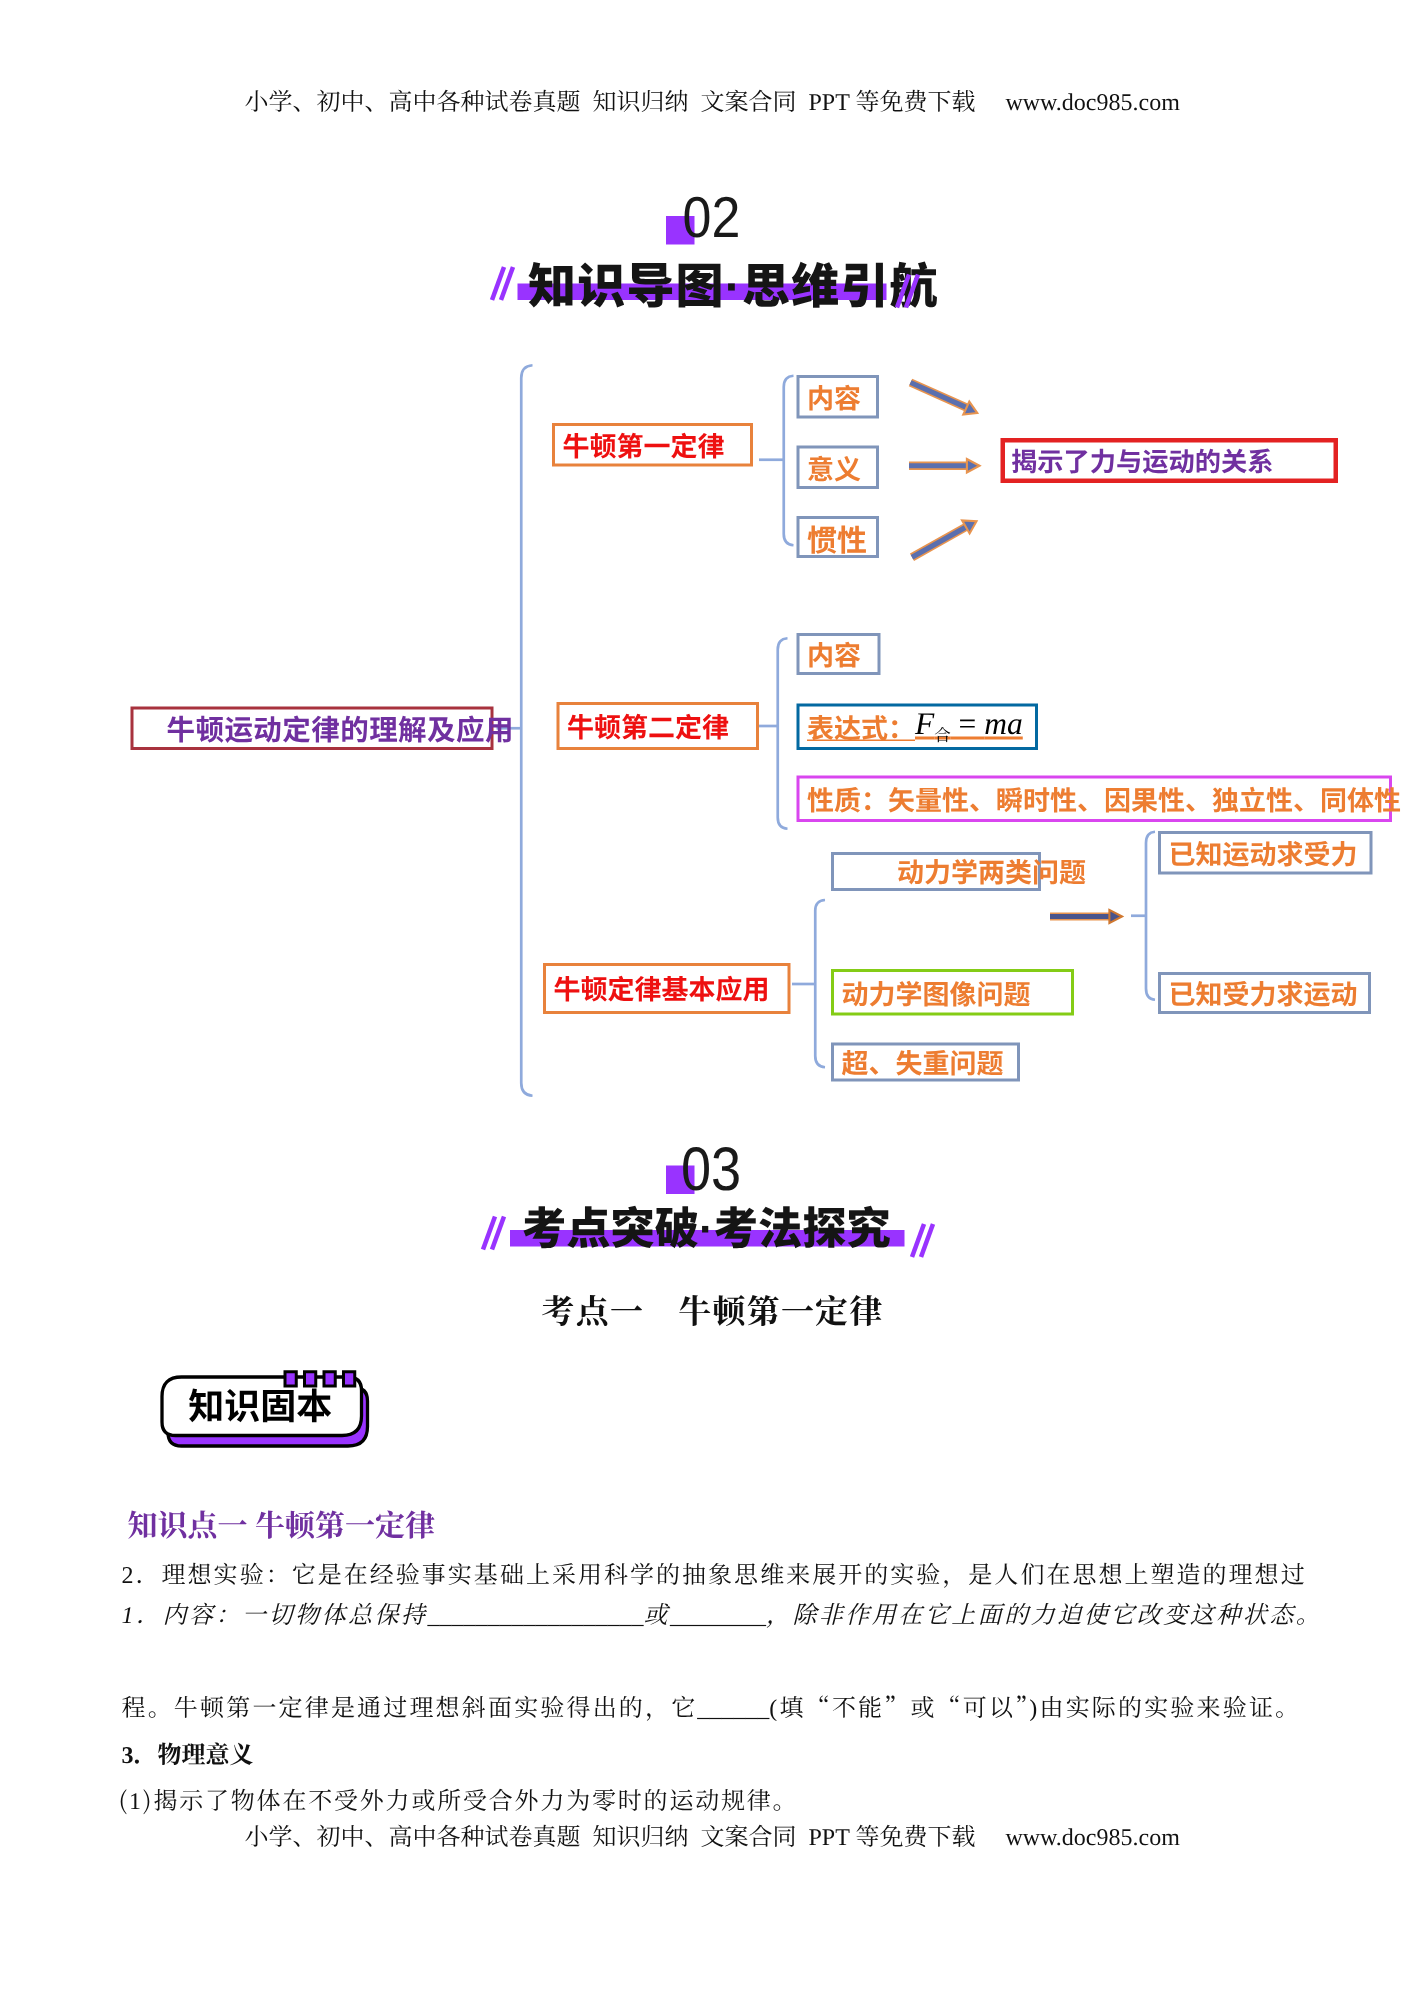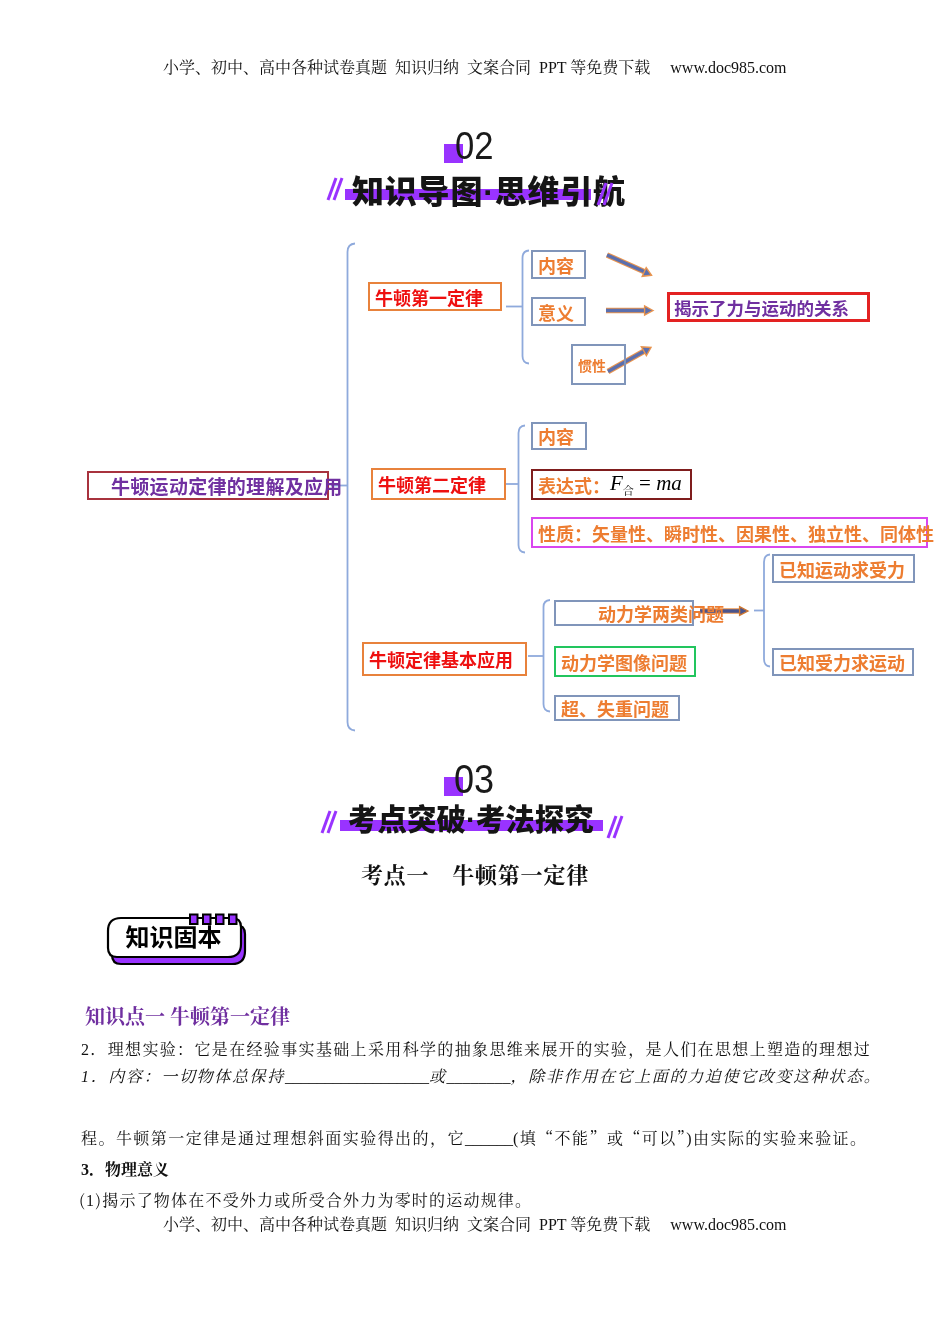--- a/index.html
+++ b/index.html
@@ -74,30 +74,30 @@
     </g>  
     </svg>
 
   <div class="mapbox purple" style="left:87px;top:471px;width:242px;height:29px;border:2.5px solid #a8323e;font-size:19px;padding-left:22px;letter-spacing:0.3px;">牛顿运动定律的理解及应用</div>
   <div class="mapbox ored" style="left:368px;top:282px;width:134px;height:29px;border:2px solid #e8823c;font-size:18px;">牛顿第一定律</div>
   <div class="mapbox ored" style="left:371px;top:468px;width:135px;height:32px;border:2px solid #e8823c;font-size:18px;">牛顿第二定律</div>
   <div class="mapbox ored" style="left:362px;top:642px;width:165px;height:34px;border:2px solid #e8823c;font-size:18px;">牛顿定律基本应用</div>
 
   <div class="mapbox org" style="left:531px;top:250px;width:55px;height:29px;border:2px solid #8095ba;font-size:18px;">内容</div>
   <div class="mapbox org" style="left:531px;top:297px;width:55px;height:29px;border:2px solid #8095ba;font-size:18px;">意义</div>
-  <div class="mapbox org" style="left:531px;top:344px;width:55px;height:41px;border:2px solid #8095ba;font-size:14px;margin-left:40px;">惯性</div>
+  <div class="mapbox org" style="left:531px;top:344px;width:55px;height:28px;border:2px solid #8095ba;font-size:20px;">惯性</div>
 
-  <div class="mapbox purple" style="left:667px;top:292px;width:203px;height:30px;border:3px solid #e32222;font-size:17.5px;padding-left:4px;">揭示了力与运动的关系</div>
+  <div class="mapbox purple" style="left:667px;top:292px;width:225px;height:30px;border:3px solid #e32222;font-size:17.5px;padding-left:4px;">揭示了力与运动的关系</div>
 
   <div class="mapbox org" style="left:531px;top:422px;width:56px;height:28px;border:2px solid #8095ba;font-size:18px;">内容</div>
-  <div class="mapbox org" style="left:531px;top:469px;width:161px;height:31px;border:2px solid #7f1d1d;font-size:18px;">表达式：<span style="color:#000;font-family:'Liberation Serif','Noto Serif CJK SC',serif;font-weight:normal;font-size:21px;"><i>F</i><sub style="font-size:11px;">合</sub> = <i>ma</i></span></div>
+  <div class="mapbox org" style="left:531px;top:469px;width:161px;height:31px;border:2px solid #0369a1;font-size:18px;text-decoration:underline;">表达式：<span style="color:#000;font-family:'Liberation Serif','Noto Serif CJK SC',serif;font-weight:normal;font-size:21px;"><i>F</i><sub style="font-size:11px;">合</sub> = <i>ma</i></span></div>
   <div class="mapbox org" style="left:531px;top:517px;width:397px;height:31px;border:2px solid #d946ef;font-size:18px;">性质：矢量性、瞬时性、因果性、独立性、同体性</div>
 
-  <div class="mapbox org" style="left:554px;top:600px;width:140px;height:26px;border:2px solid #8095ba;font-size:18px;padding-left:42px;">动力学两类问题</div>
-  <div class="mapbox org" style="left:554px;top:646px;width:142px;height:31px;border:2px solid #22c55e;font-size:18px;">动力学图像问题</div>
+  <div class="mapbox org" style="left:554px;top:568px;width:140px;height:26px;border:2px solid #8095ba;font-size:18px;padding-left:42px;">动力学两类问题</div>
+  <div class="mapbox org" style="left:554px;top:646px;width:162px;height:31px;border:2px solid #84cc16;font-size:18px;">动力学图像问题</div>
   <div class="mapbox org" style="left:554px;top:695px;width:126px;height:26px;border:2px solid #8095ba;font-size:18px;">超、失重问题</div>
   <div class="mapbox org" style="left:772px;top:554px;width:143px;height:29px;border:2px solid #8095ba;font-size:18px;">已知运动求受力</div>
   <div class="mapbox org" style="left:772px;top:648px;width:142px;height:28px;border:2px solid #8095ba;font-size:18px;">已知受力求运动</div>
 
   <div class="abs" style="left:444px;top:777px;width:19px;height:19px;background:#9933ff;"></div>
   <div class="abs sans" style="left:454px;top:755.5px;font-size:41px;color:#1a1a1a;transform:scaleX(0.88);transform-origin:left;">03</div>
   <div class="abs" style="left:340px;top:820px;width:263px;height:11px;background:#9933ff;"></div>
   <div class="ribbon-title" id="t03" style="left:348px;top:796px;font-size:29.5px;">考点突破·考法探究</div>
 
   <div class="abs" id="kd" style="left:361px;top:858px;font-size:22px;letter-spacing:0.8px;font-weight:bold;color:#111;white-space:nowrap;">考点一　牛顿第一定律</div>

